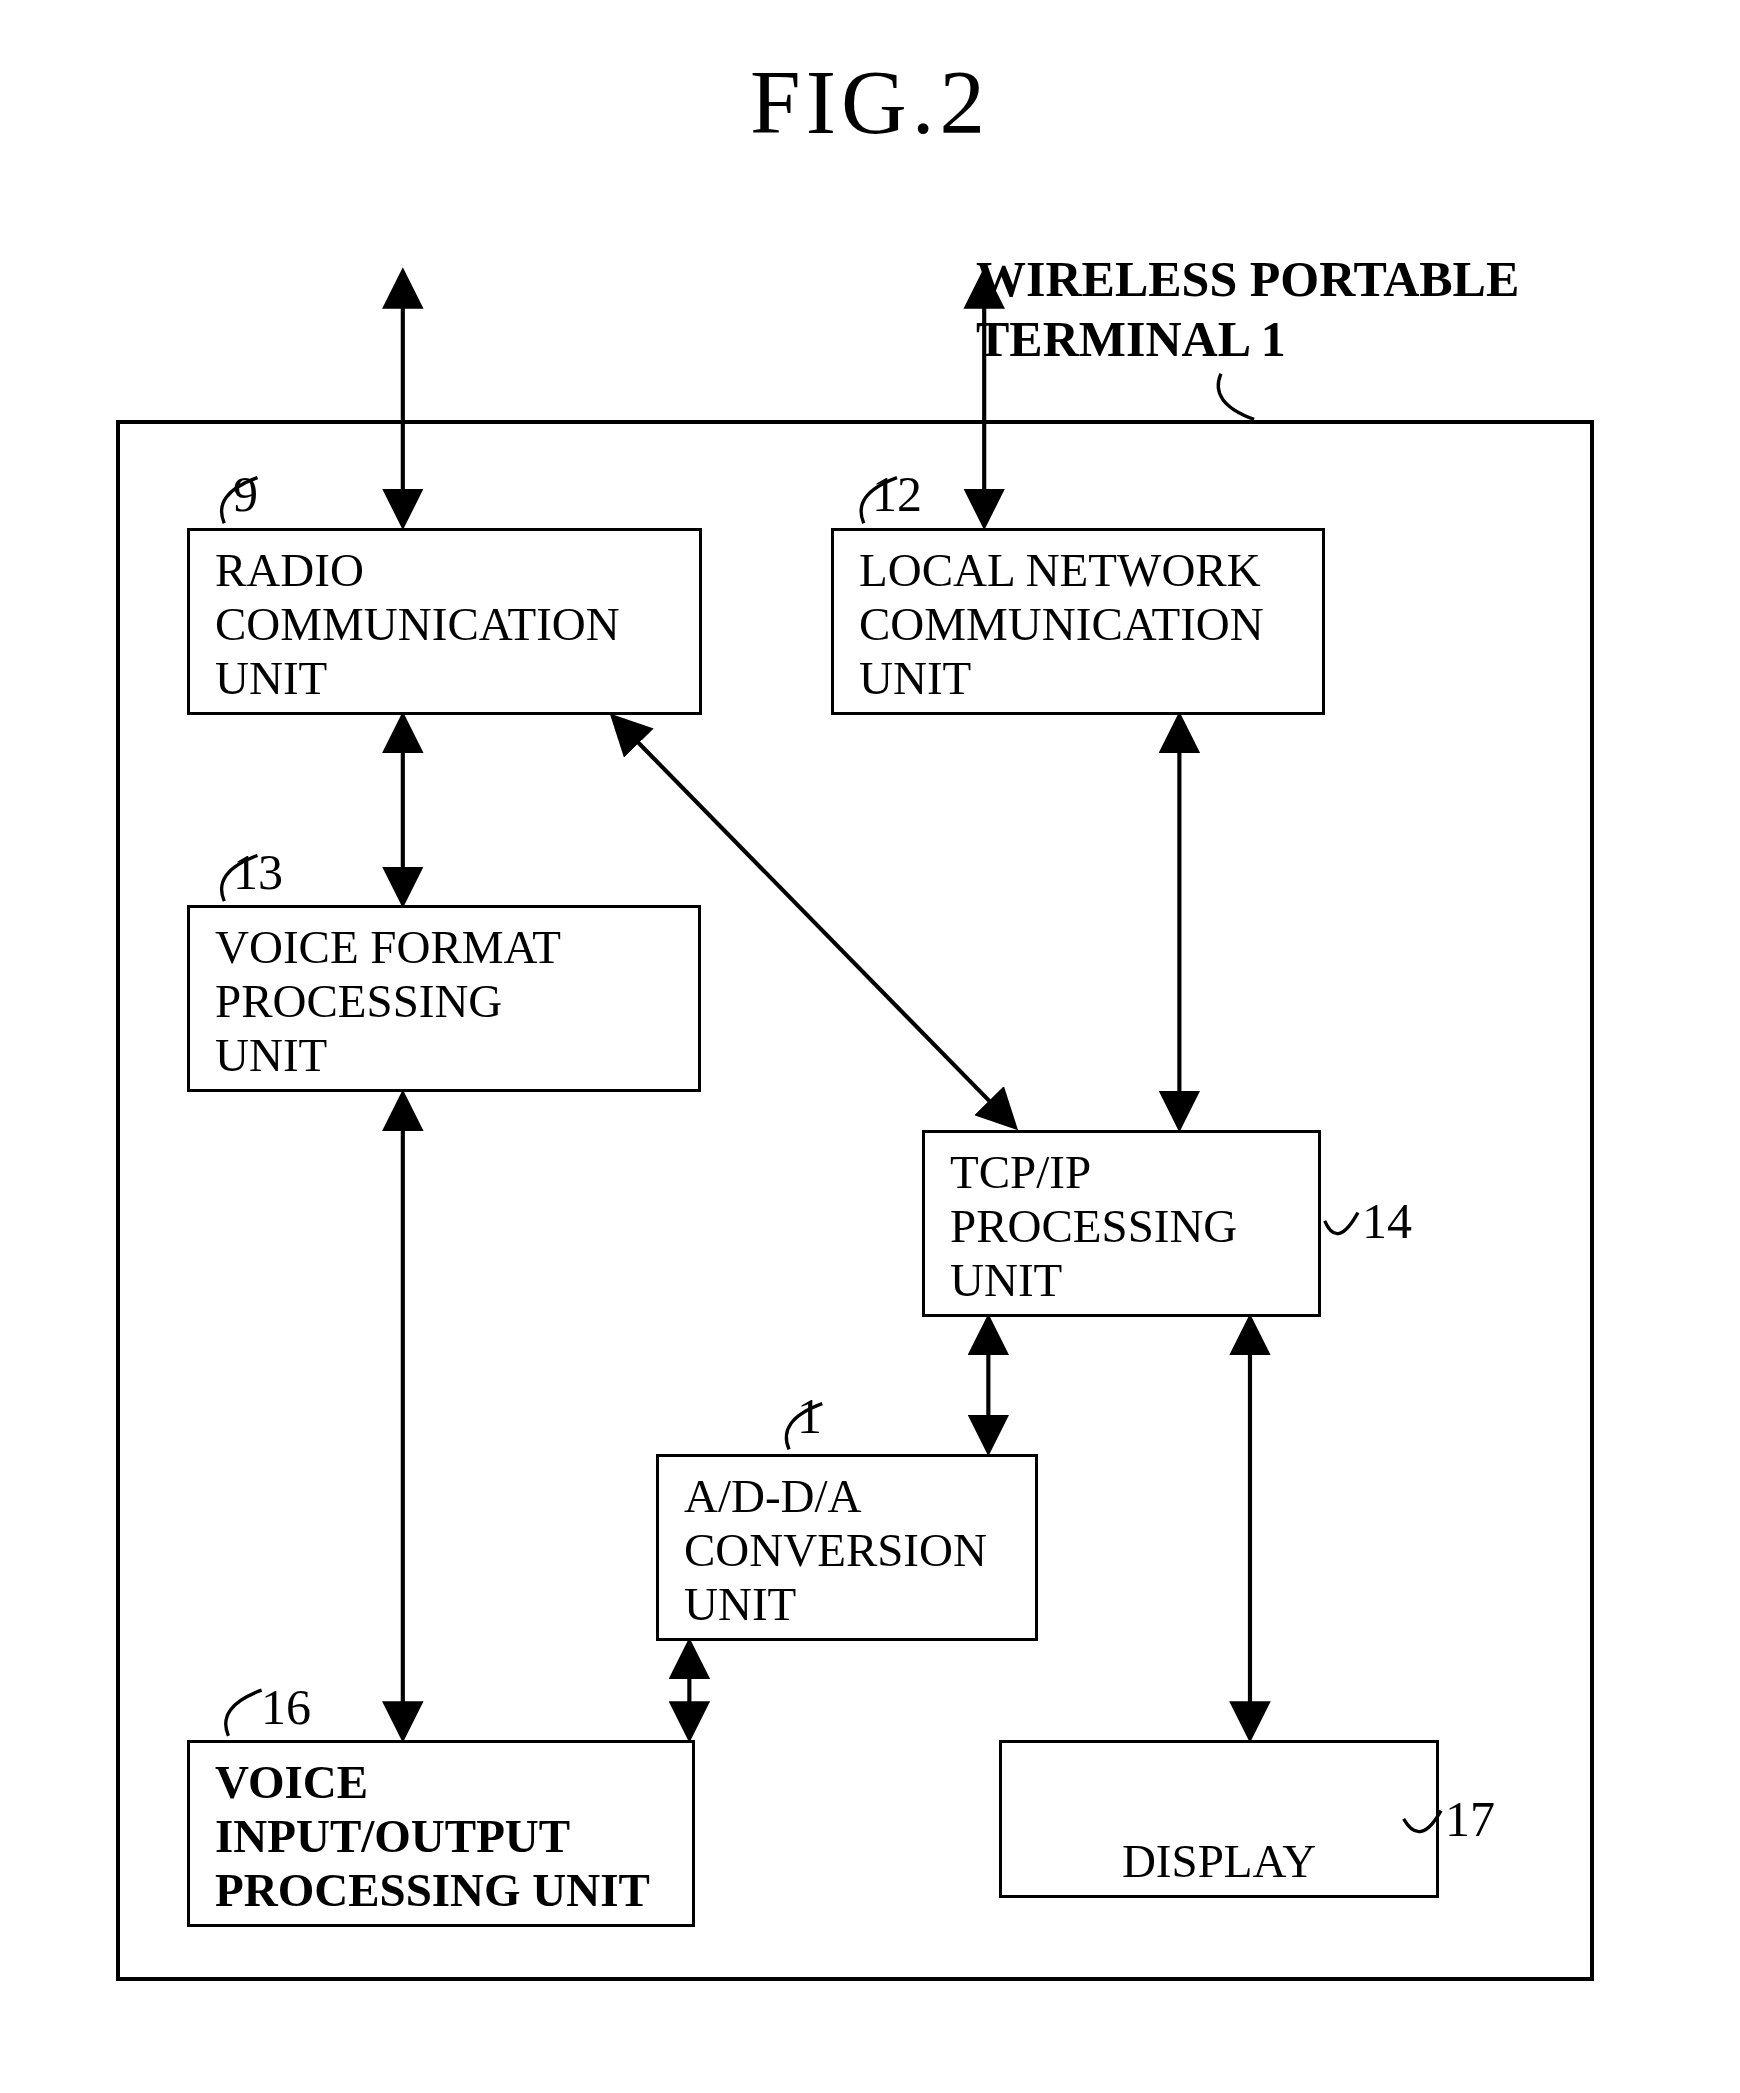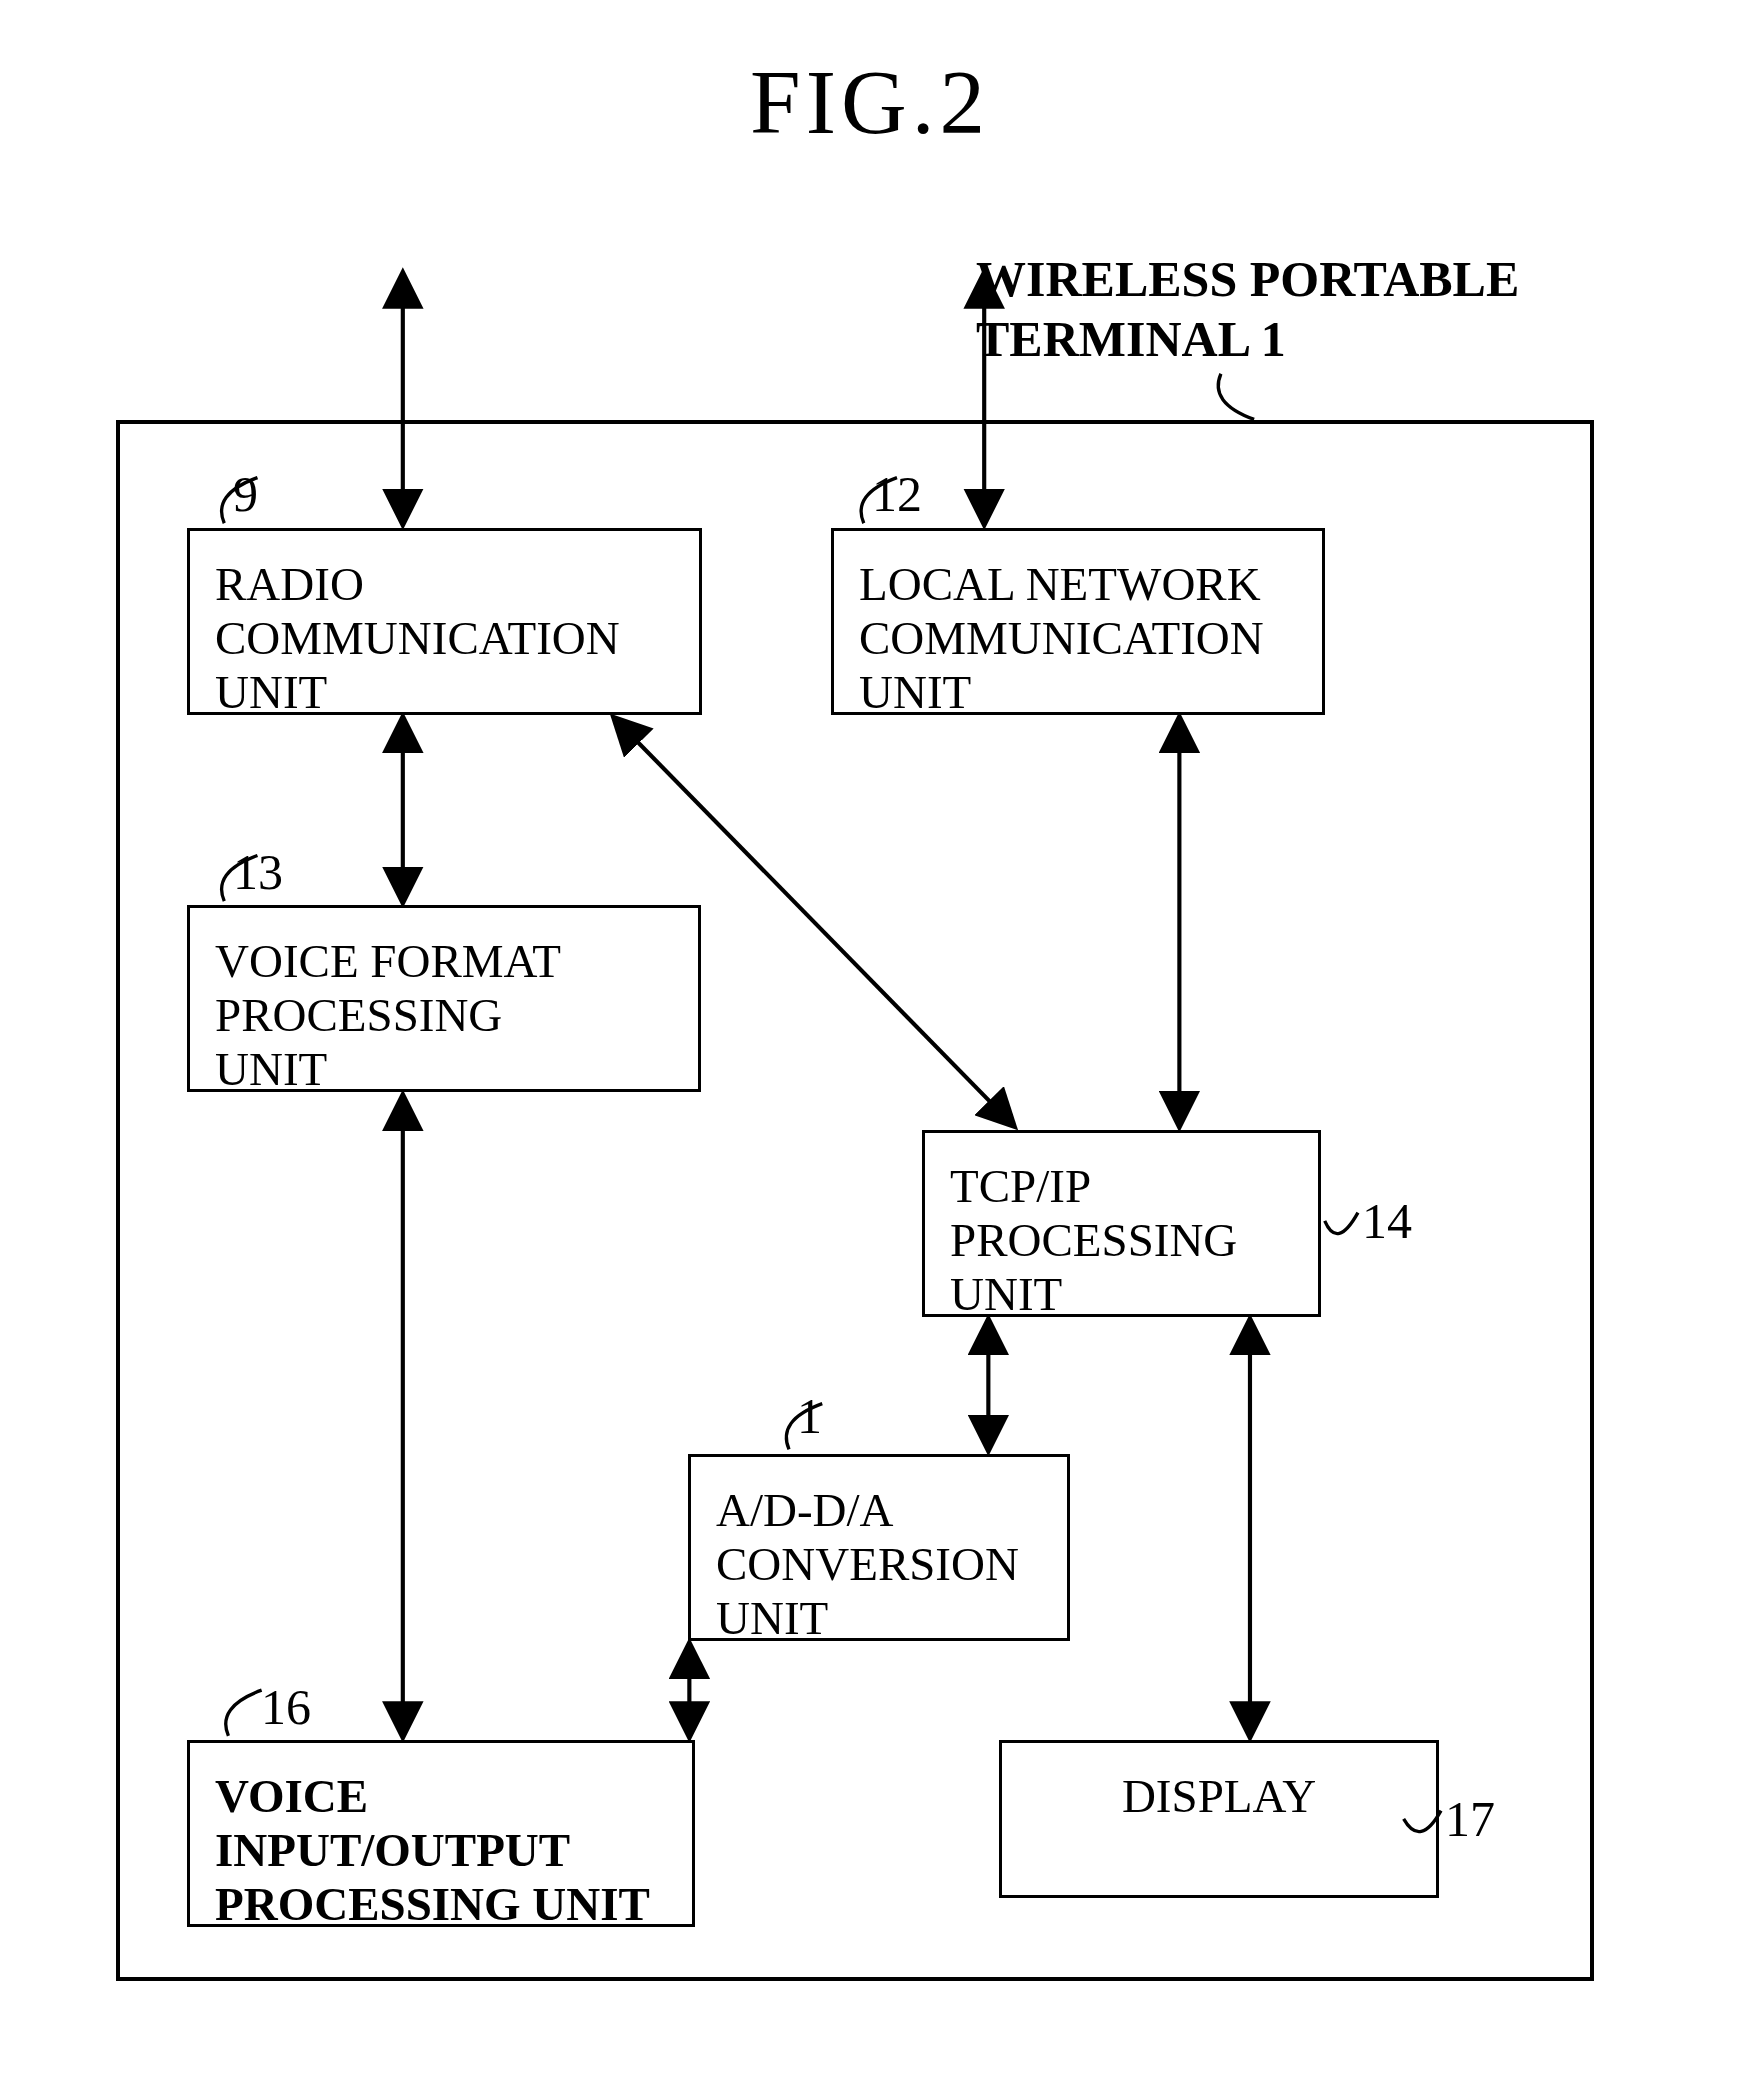--- a/index.html
+++ b/index.html
@@ -3,21 +3,21 @@
 <meta charset="utf-8">
 <style>
   html,body{margin:0;padding:0;background:#fff;}
   body{font-family:"Times New Roman",Times,serif;}
   .page{position:relative;width:1740px;height:2093px;}
   .fig-title{position:absolute;left:0;right:0;top:50px;text-align:center;
     font-size:91px;letter-spacing:5px;}
   .outer-label{position:absolute;font-size:50px;line-height:1.2;}
   .outer-box{position:absolute;border:4.2px solid #000;}
   .blk{position:absolute;border:3.3px solid #000;box-sizing:border-box;
-    display:flex;align-items:flex-start;padding:26px 25px;}
+    display:flex;align-items:flex-end;padding:7px 25px;}
   .blk .txt{font-size:47px;line-height:1.15;white-space:pre-line;}
   .num{position:absolute;font-size:50px;}
   svg{position:absolute;left:0;top:0;overflow:visible;}
 </style>
 </head>
 <body>
 
 <div class="page">
 
   <div class="fig-title">FIG.2</div>
@@ -64,21 +64,21 @@
   <div class="blk" style="left:922px;top:1130px;width:399px;height:187px;">
     <div class="txt">TCP/IP
 PROCESSING
 UNIT</div>
   </div>
   <div class="num" style="left:1362px;top:1192px;">14</div>
   <svg width="1740" height="2093" viewBox="0 0 2095 2520">
     <path d="M1595 1470 q 15 35 40 -10" fill="none" stroke="#000" stroke-width="4"></path>
   </svg>
 
-  <div class="blk" style="left:656px;top:1454px;width:382px;height:187px;margin-left:32px;">
+  <div class="blk" style="left:656px;top:1454px;width:382px;height:187px;">
     <div class="txt">A/D-D/A
 CONVERSION
 UNIT</div>
   </div>
   <div class="num" style="left:797px;top:1387px;">1</div>
   <svg width="1740" height="2093" viewBox="0 0 2095 2520">
     <path d="M950 1745 q -15 -35 40 -55" fill="none" stroke="#000" stroke-width="4"></path>
   </svg>
 
   <div class="blk" style="left:187px;top:1740px;width:508px;height:187px;font-weight:bold;">

